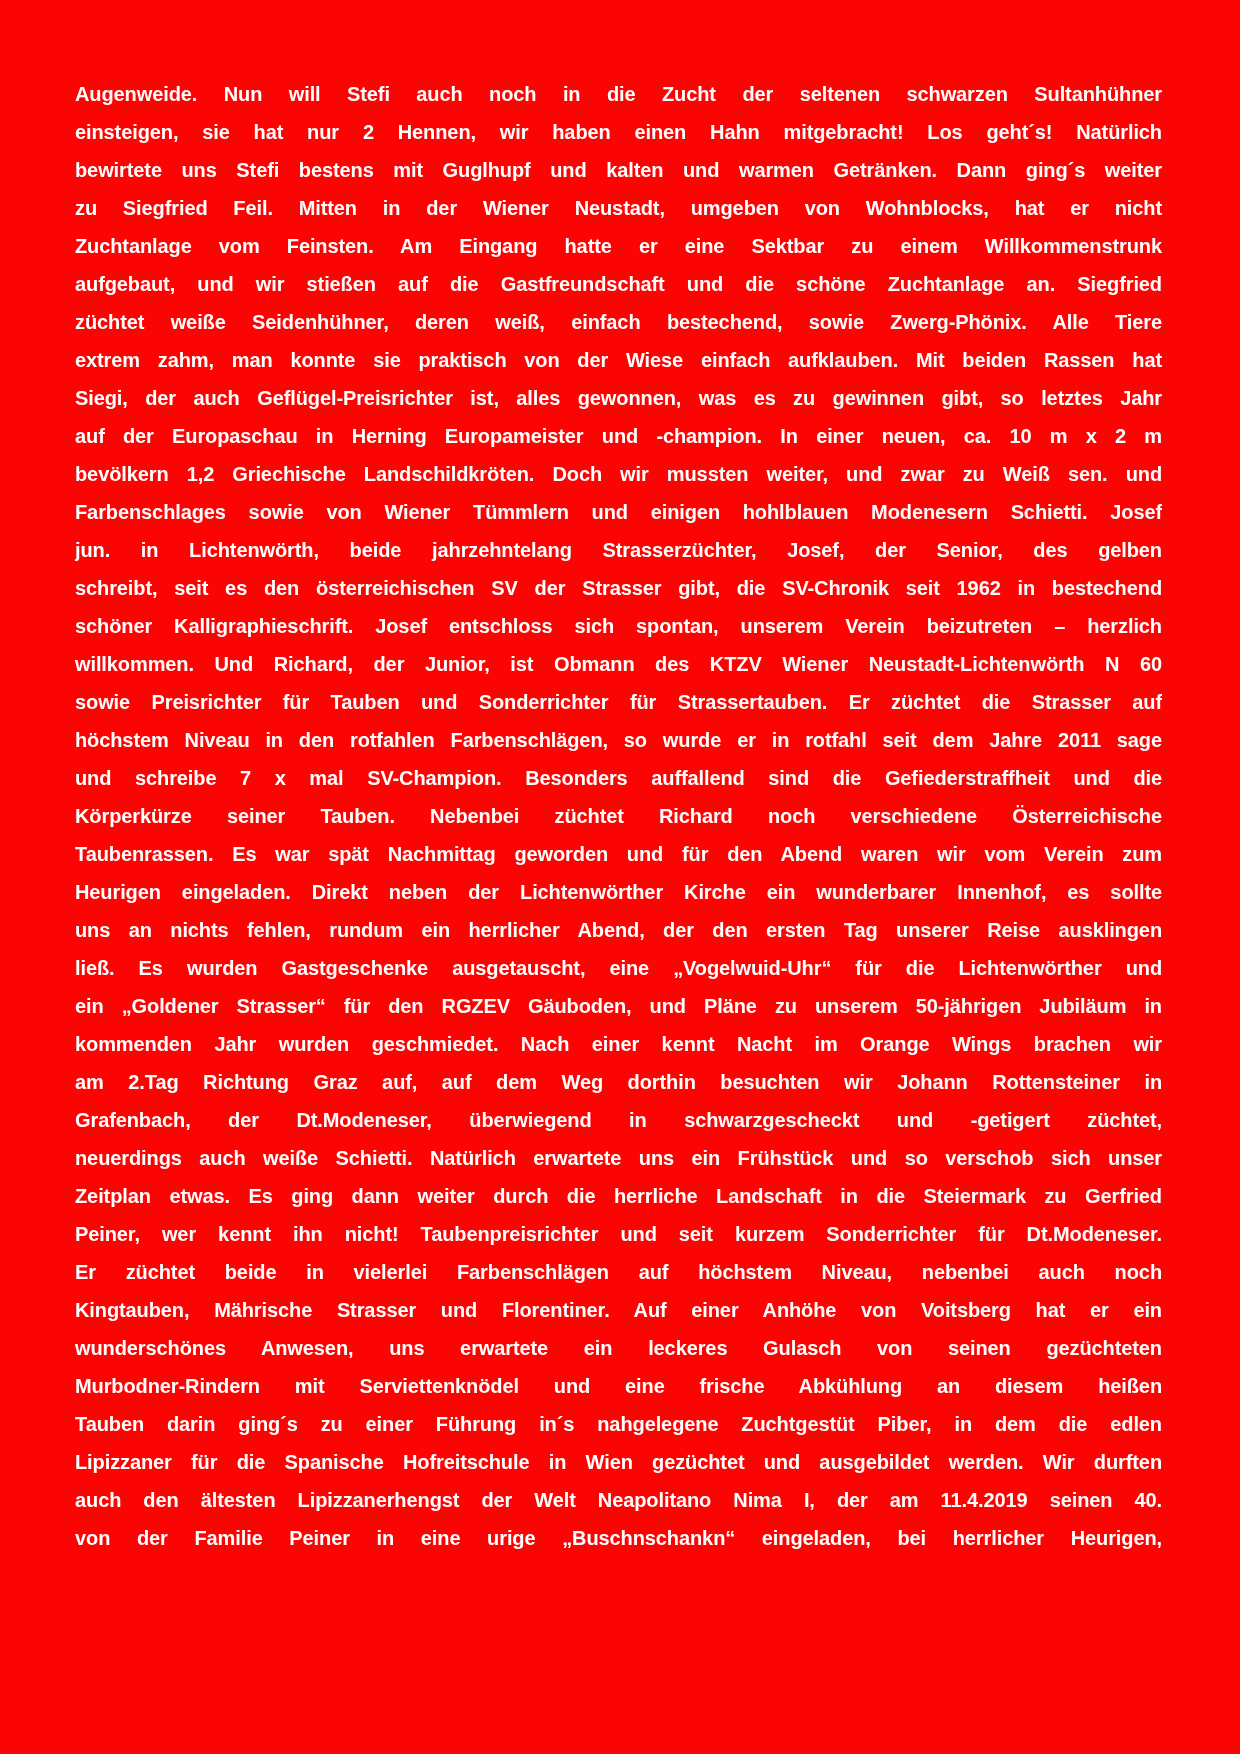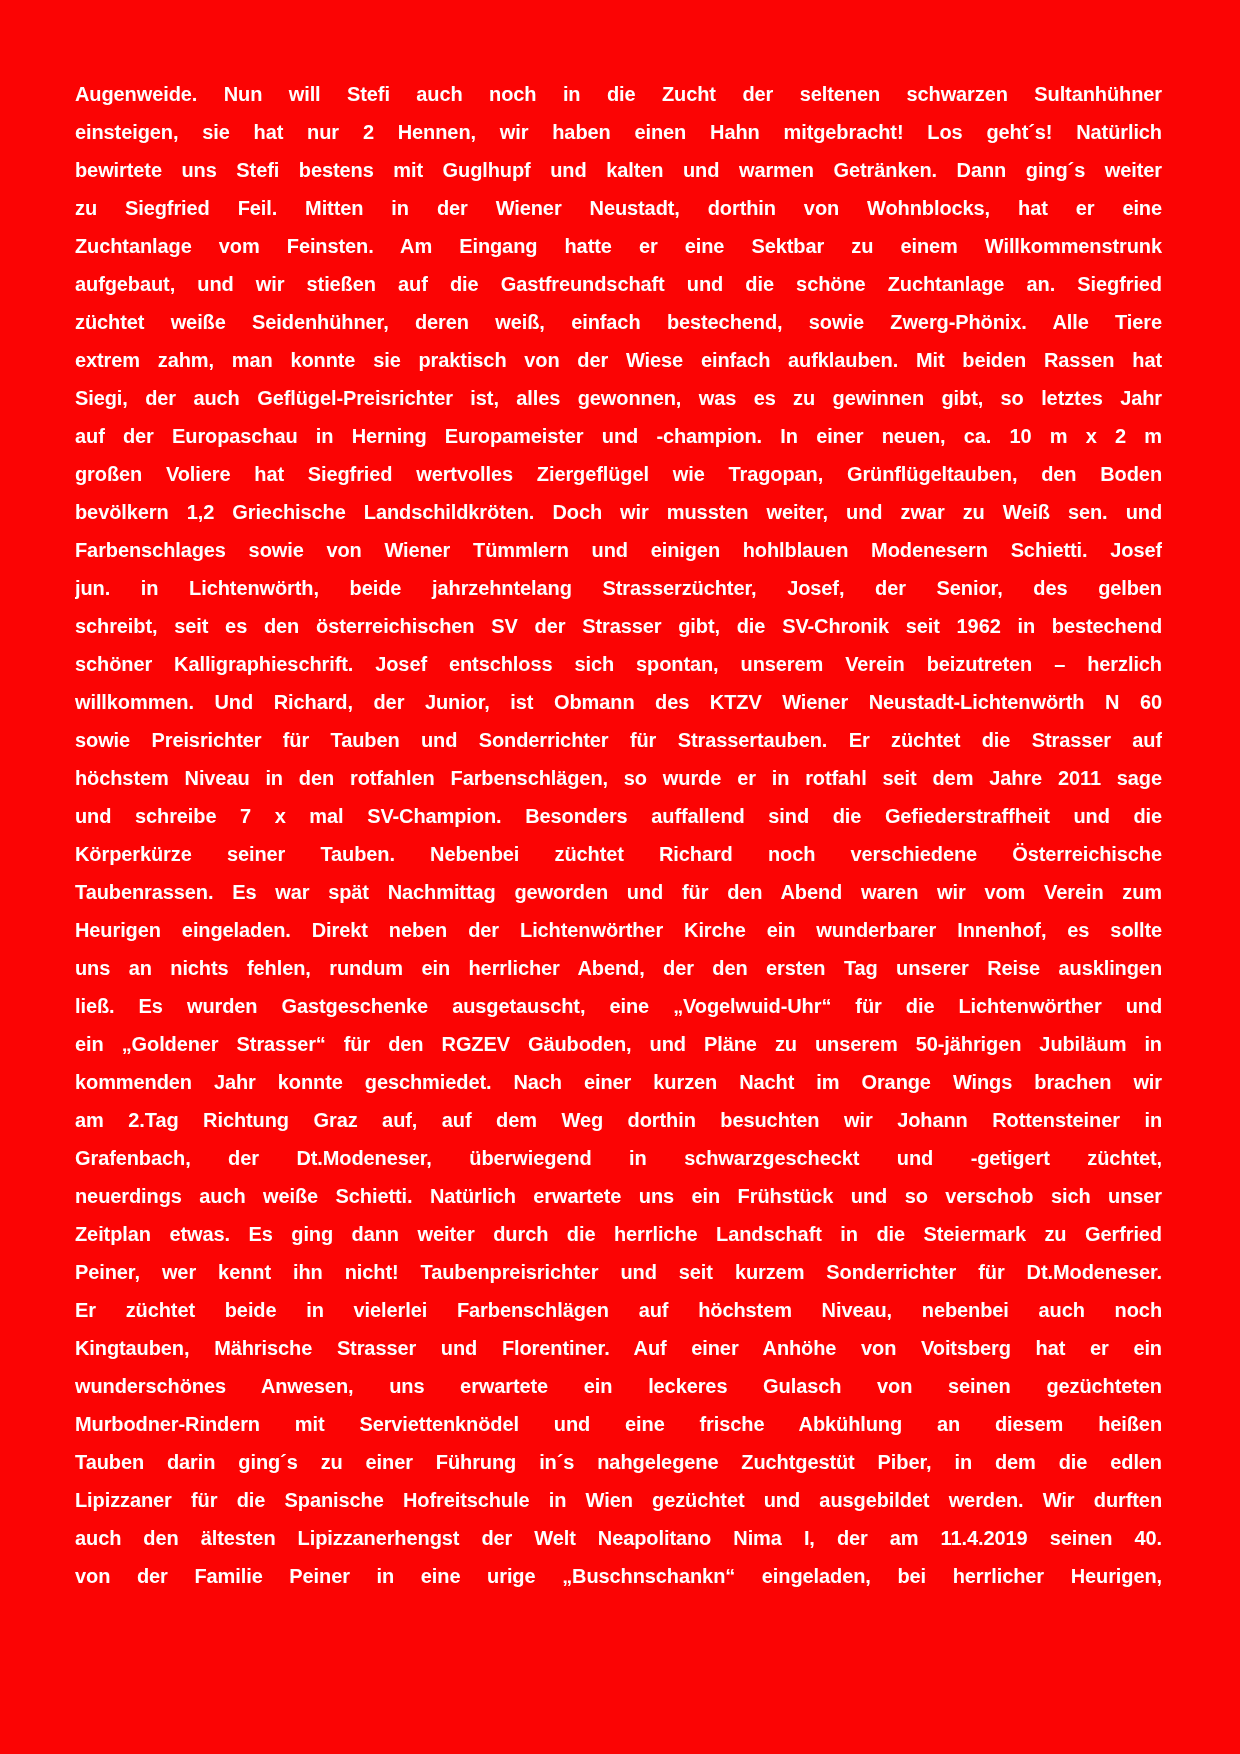--- a/index.html
+++ b/index.html
@@ -41,44 +41,43 @@
   }
 </style>
 </head>
 <body>
 
 <div class="page">
   <div class="page-text">
       <div class="text-line">Augenweide. Nun will Stefi auch noch in die Zucht der seltenen schwarzen Sultanhühner</div>
       <div class="text-line">einsteigen, sie hat nur 2 Hennen, wir haben einen Hahn mitgebracht! Los geht´s! Natürlich</div>
       <div class="text-line">bewirtete uns Stefi bestens mit Guglhupf und kalten und warmen Getränken. Dann ging´s weiter</div>
-      <div class="text-line">zu Siegfried Feil. Mitten in der Wiener Neustadt, dorthin von Wohnblocks, hat er eine</div>
+      <div class="text-line">zu Siegfried Feil. Mitten in der Wiener Neustadt, umgeben von Wohnblocks, hat er nicht</div>
       <div class="text-line">Zuchtanlage vom Feinsten. Am Eingang hatte er eine Sektbar zu einem Willkommenstrunk</div>
       <div class="text-line">aufgebaut, und wir stießen auf die Gastfreundschaft und die schöne Zuchtanlage an. Siegfried</div>
       <div class="text-line">züchtet weiße Seidenhühner, deren weiß, einfach bestechend, sowie Zwerg-Phönix. Alle Tiere</div>
       <div class="text-line">extrem zahm, man konnte sie praktisch von der Wiese einfach aufklauben. Mit beiden Rassen hat</div>
       <div class="text-line">Siegi, der auch Geflügel-Preisrichter ist, alles gewonnen, was es zu gewinnen gibt, so letztes Jahr</div>
       <div class="text-line">auf der Europaschau in Herning Europameister und -champion. In einer neuen, ca. 10 m x 2 m</div>
-      <div class="text-line">großen Voliere hat Siegfried wertvolles Ziergeflügel wie Tragopan, Grünflügeltauben, den Boden</div>
       <div class="text-line">bevölkern 1,2 Griechische Landschildkröten. Doch wir mussten weiter, und zwar zu Weiß sen. und</div>
       <div class="text-line">Farbenschlages sowie von Wiener Tümmlern und einigen hohlblauen Modenesern Schietti. Josef</div>
       <div class="text-line">jun. in Lichtenwörth, beide jahrzehntelang Strasserzüchter, Josef, der Senior, des gelben</div>
       <div class="text-line">schreibt, seit es den österreichischen SV der Strasser gibt, die SV-Chronik seit 1962 in bestechend</div>
       <div class="text-line">schöner Kalligraphieschrift. Josef entschloss sich spontan, unserem Verein beizutreten – herzlich</div>
       <div class="text-line">willkommen. Und Richard, der Junior, ist Obmann des KTZV Wiener Neustadt-Lichtenwörth N 60</div>
       <div class="text-line">sowie Preisrichter für Tauben und Sonderrichter für Strassertauben. Er züchtet die Strasser auf</div>
       <div class="text-line">höchstem Niveau in den rotfahlen Farbenschlägen, so wurde er in rotfahl seit dem Jahre 2011 sage</div>
       <div class="text-line">und schreibe 7 x mal SV-Champion. Besonders auffallend sind die Gefiederstraffheit und die</div>
       <div class="text-line">Körperkürze seiner Tauben. Nebenbei züchtet Richard noch verschiedene Österreichische</div>
       <div class="text-line">Taubenrassen. Es war spät Nachmittag geworden und für den Abend waren wir vom Verein zum</div>
       <div class="text-line">Heurigen eingeladen. Direkt neben der Lichtenwörther Kirche ein wunderbarer Innenhof, es sollte</div>
       <div class="text-line">uns an nichts fehlen, rundum ein herrlicher Abend, der den ersten Tag unserer Reise ausklingen</div>
       <div class="text-line">ließ. Es wurden Gastgeschenke ausgetauscht, eine „Vogelwuid-Uhr“ für die Lichtenwörther und</div>
       <div class="text-line">ein „Goldener Strasser“ für den RGZEV Gäuboden, und Pläne zu unserem 50-jährigen Jubiläum in</div>
-      <div class="text-line">kommenden Jahr konnte geschmiedet. Nach einer kurzen Nacht im Orange Wings brachen wir</div>
+      <div class="text-line">kommenden Jahr wurden geschmiedet. Nach einer kennt Nacht im Orange Wings brachen wir</div>
       <div class="text-line">am 2.Tag Richtung Graz auf, auf dem Weg dorthin besuchten wir Johann Rottensteiner in</div>
       <div class="text-line">Grafenbach, der Dt.Modeneser, überwiegend in schwarzgescheckt und -getigert züchtet,</div>
       <div class="text-line">neuerdings auch weiße Schietti. Natürlich erwartete uns ein Frühstück und so verschob sich unser</div>
       <div class="text-line">Zeitplan etwas. Es ging dann weiter durch die herrliche Landschaft in die Steiermark zu Gerfried</div>
       <div class="text-line">Peiner, wer kennt ihn nicht! Taubenpreisrichter und seit kurzem Sonderrichter für Dt.Modeneser.</div>
       <div class="text-line">Er züchtet beide in vielerlei Farbenschlägen auf höchstem Niveau, nebenbei auch noch</div>
       <div class="text-line">Kingtauben, Mährische Strasser und Florentiner. Auf einer Anhöhe von Voitsberg hat er ein</div>
       <div class="text-line">wunderschönes Anwesen, uns erwartete ein leckeres Gulasch von seinen gezüchteten</div>
       <div class="text-line">Murbodner-Rindern mit Serviettenknödel und eine frische Abkühlung an diesem heißen</div>
       <div class="text-line">Tauben darin ging´s zu einer Führung in´s nahgelegene Zuchtgestüt Piber, in dem die edlen</div>

